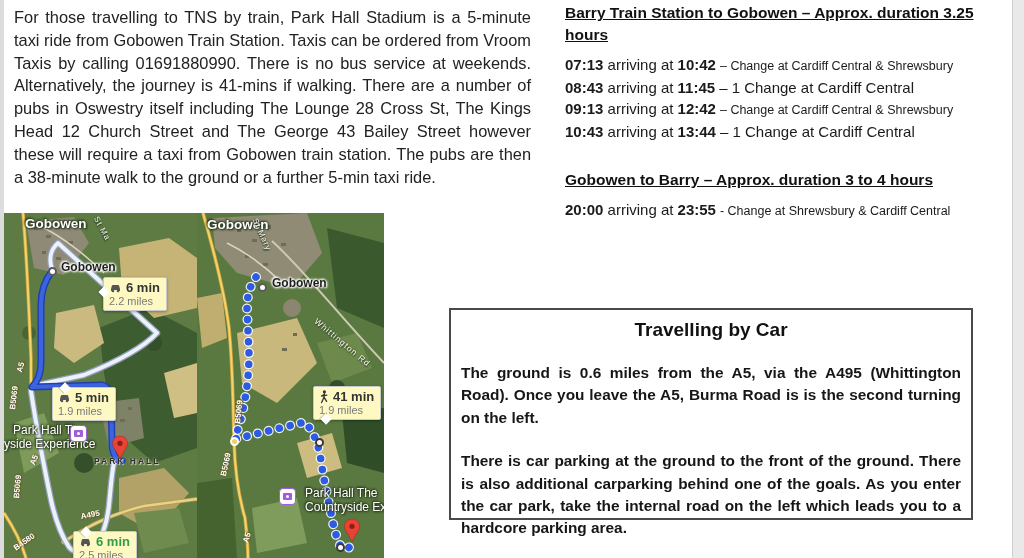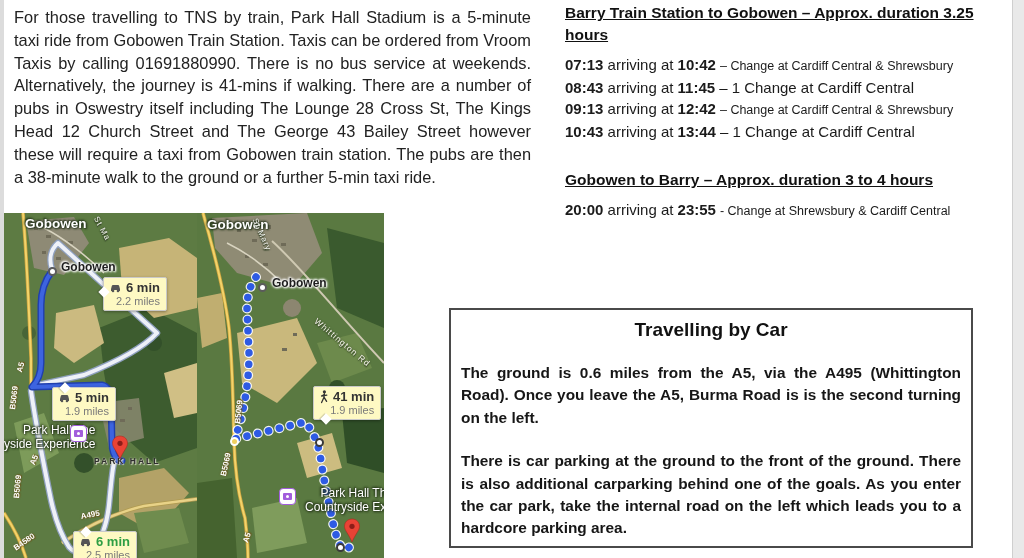--- a/index.html
+++ b/index.html
@@ -26,31 +26,31 @@
   .sch-rows{margin-top:8px;}
   .sch-row{font-size:15px;line-height:21px;white-space:nowrap;color:#1b1b1b;}
   .sch-row .t{font-weight:bold;}
   .sch-row .note{margin-left:4px;}
   .sch-row .note.small{font-size:12.5px;}
   .sch2{margin-top:27px;}
   .sch-footer{margin-top:16px;font-size:16px;line-height:23px;text-align:justify;color:#1b1b1b;}
 
   
   .carbox{
-    position:absolute;left:449px;top:308px;width:524px;height:240px;
+    position:absolute;left:449px;top:308px;width:524px;height:212px;
     border:2px solid #4a4a4a;background:#fff;box-sizing:border-box;
   }
   .carbox .title{margin-top:9px;text-align:center;font-size:19px;font-weight:bold;color:#111;}
   .carbox p{
     margin:21px 10px 0 10px;font-size:15.4px;font-weight:bold;
     line-height:22.4px;text-align:justify;color:#161616;
   }
 
   
-  .map{position:absolute;top:213px;height:345px;overflow:hidden;background:#5d7b43;text-align:right;}
+  .map{position:absolute;top:213px;height:345px;overflow:hidden;background:#5d7b43;}
   .map-left{left:4px;width:193px;}
   .map-right{left:197px;width:187px;}
   .map svg.base{position:absolute;left:0;top:0;}
 
   .maplabel{position:absolute;white-space:nowrap;pointer-events:none;}
   .town{
     font-size:13.5px;font-weight:bold;color:#fff;
     text-shadow:0 0 3px #23331a,1px 1px 2px #23331a,-1px -1px 2px #23331a;
   }
   .street{

